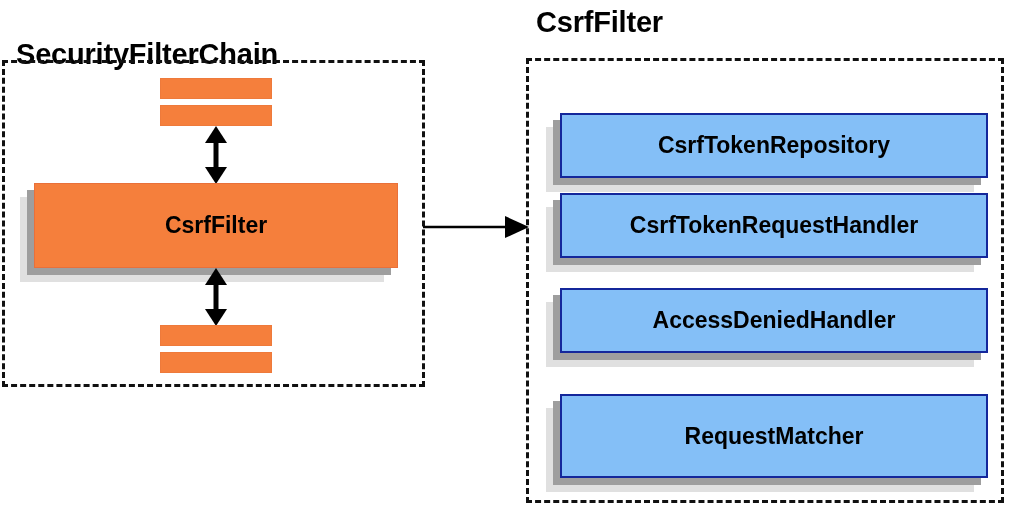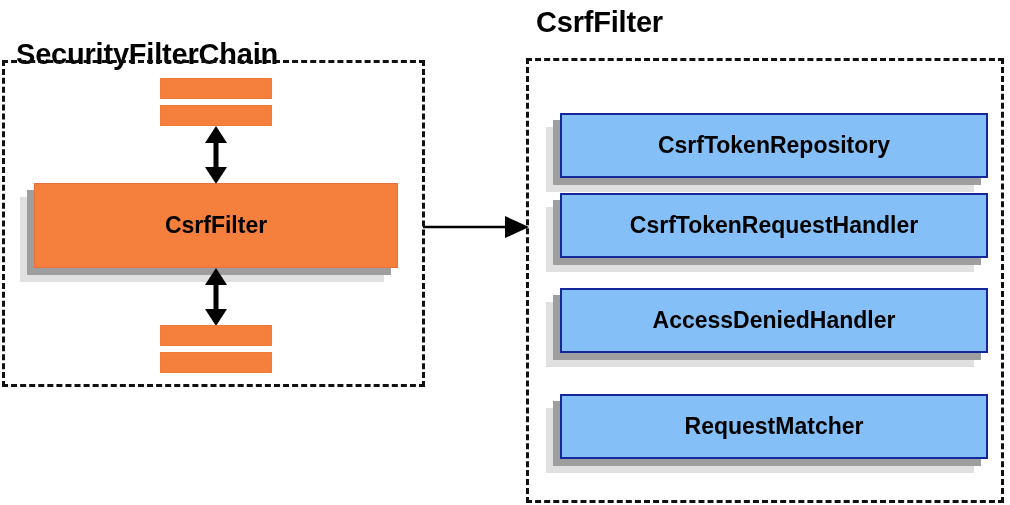--- a/index.html
+++ b/index.html
@@ -197,21 +197,21 @@
   </div>
 
   <div class="card blue" style="left:560px; top:288px; width:428px; height:65px;">
     <div class="shadow-light"></div>
     <div class="shadow-dark"></div>
     <div class="face">
       <span class="card-label">AccessDeniedHandler</span>
     </div>
   </div>
 
-  <div class="card blue" style="left:560px; top:394px; width:428px; height:65px;">
+  <div class="card blue" style="left:560px; top:394px; width:428px; height:84px;">
     <div class="shadow-light"></div>
     <div class="shadow-dark"></div>
     <div class="face">
       <span class="card-label">RequestMatcher</span>
     </div>
   </div>
 
 </div>
 
 </body></html>

